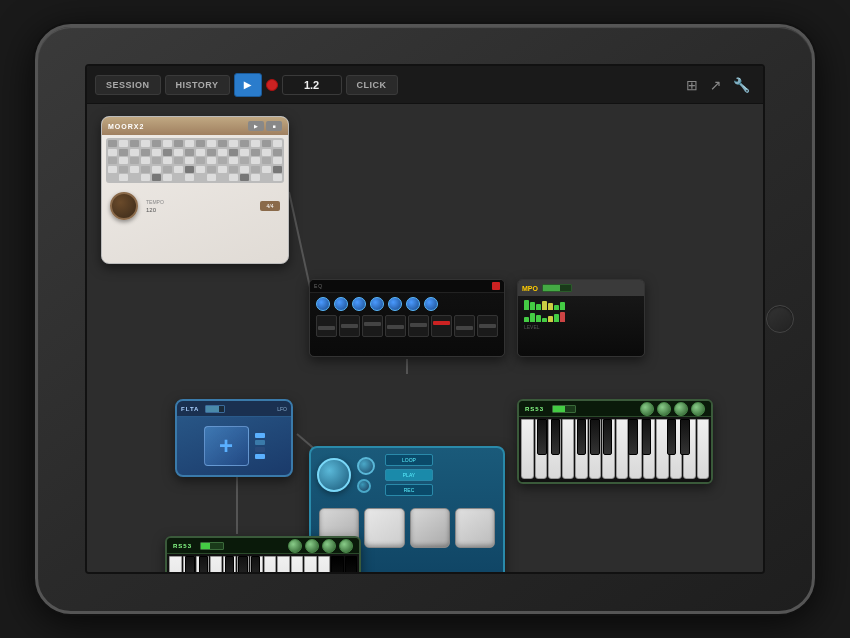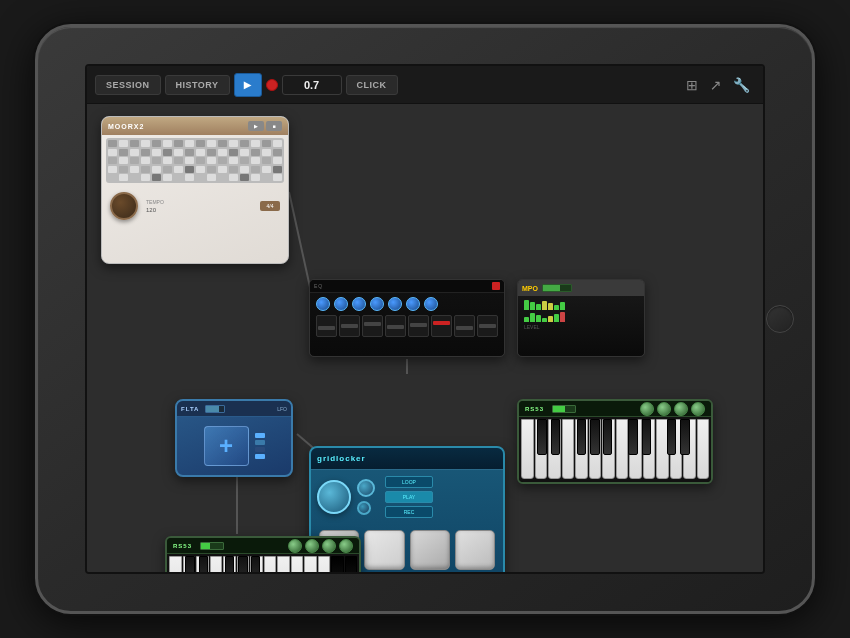--- a/index.html
+++ b/index.html
@@ -234,21 +234,21 @@
       <button class="toolbar-btn">SESSION</button>
 
       <button class="toolbar-btn">HistorY</button>
 
       <div class="toolbar-play">
         <span>▶</span>
       </div>
 
       <div class="toolbar-record"></div>
 
-      <div class="toolbar-counter">0.7</div>
+      <div class="toolbar-counter">1.2</div>
 
       <button class="toolbar-click">CLICK</button>
 
       <div class="toolbar-spacer"></div>
 
       <span class="toolbar-icon">⊞</span>
       <span class="toolbar-icon">↗</span>
       <span class="toolbar-icon">🔧</span>
     </div>
 
@@ -450,23 +450,20 @@
             <div style="width:5px;height:6px;background:#cccc44;border-radius:1px 1px 0 0;"></div>
             <div style="width:5px;height:8px;background:#44cc44;border-radius:1px 1px 0 0;"></div>
             <div style="width:5px;height:10px;background:#cc4444;border-radius:1px 1px 0 0;"></div>
           </div>
           <div style="font-size:5px; color:#555; margin-top:2px;">LEVEL</div>
         </div>
       </div>
 
       <div class="module" style="top:175px; left:222px; width:196px; height:200px; background:transparent; margin-top:80px; top:262px;">
         <div style="background:linear-gradient(180deg,#1a5a7a,#0a3a5a); border:2px solid #2a8aaa; border-radius:8px; height:200px; overflow:hidden;">
-          <div style="background:linear-gradient(180deg,#082a40,#061e30); height:22px; display:flex; align-items:center; padding:0 6px; gap:4px; border-bottom:1px solid #2a6a8a;">
-            <span style="color:#5af0ff; font-size:8px; font-weight:bold; letter-spacing:1px;">gridlocker</span>
-          </div>
 
           <div style="display:flex; padding:6px; gap:6px; align-items:center;">
             <div style="width:34px;height:34px;border-radius:50%;background:radial-gradient(circle at 35% 35%,#5ab8d8,#1a5878);border:2px solid #7ad8f8;box-shadow:0 2px 6px rgba(0,0,0,0.4);"></div>
             <div style="display:flex; flex-direction:column; gap:4px;">
               <div style="width:18px;height:18px;border-radius:50%;background:radial-gradient(circle at 35% 35%,#4aa8c8,#1a4868);border:2px solid #5ab8d8;"></div>
               <div style="width:14px;height:14px;border-radius:50%;background:radial-gradient(circle at 35% 35%,#3a98b8,#1a3858);border:2px solid #4aa8c8;"></div>
             </div>
             <div style="display:flex; flex-direction:column; gap:3px; margin-left:4px;">
               <div style="width:48px;height:12px;border-radius:2px;background:#0a4a6a;border:1px solid #2a8aaa;font-size:5px;color:#5af0ff;display:flex;align-items:center;justify-content:center;">LOOP</div>
               <div style="width:48px;height:12px;border-radius:2px;background:#1a8aaa;border:1px solid #2a8aaa;font-size:5px;color:#5af0ff;display:flex;align-items:center;justify-content:center;">PLAY</div>

